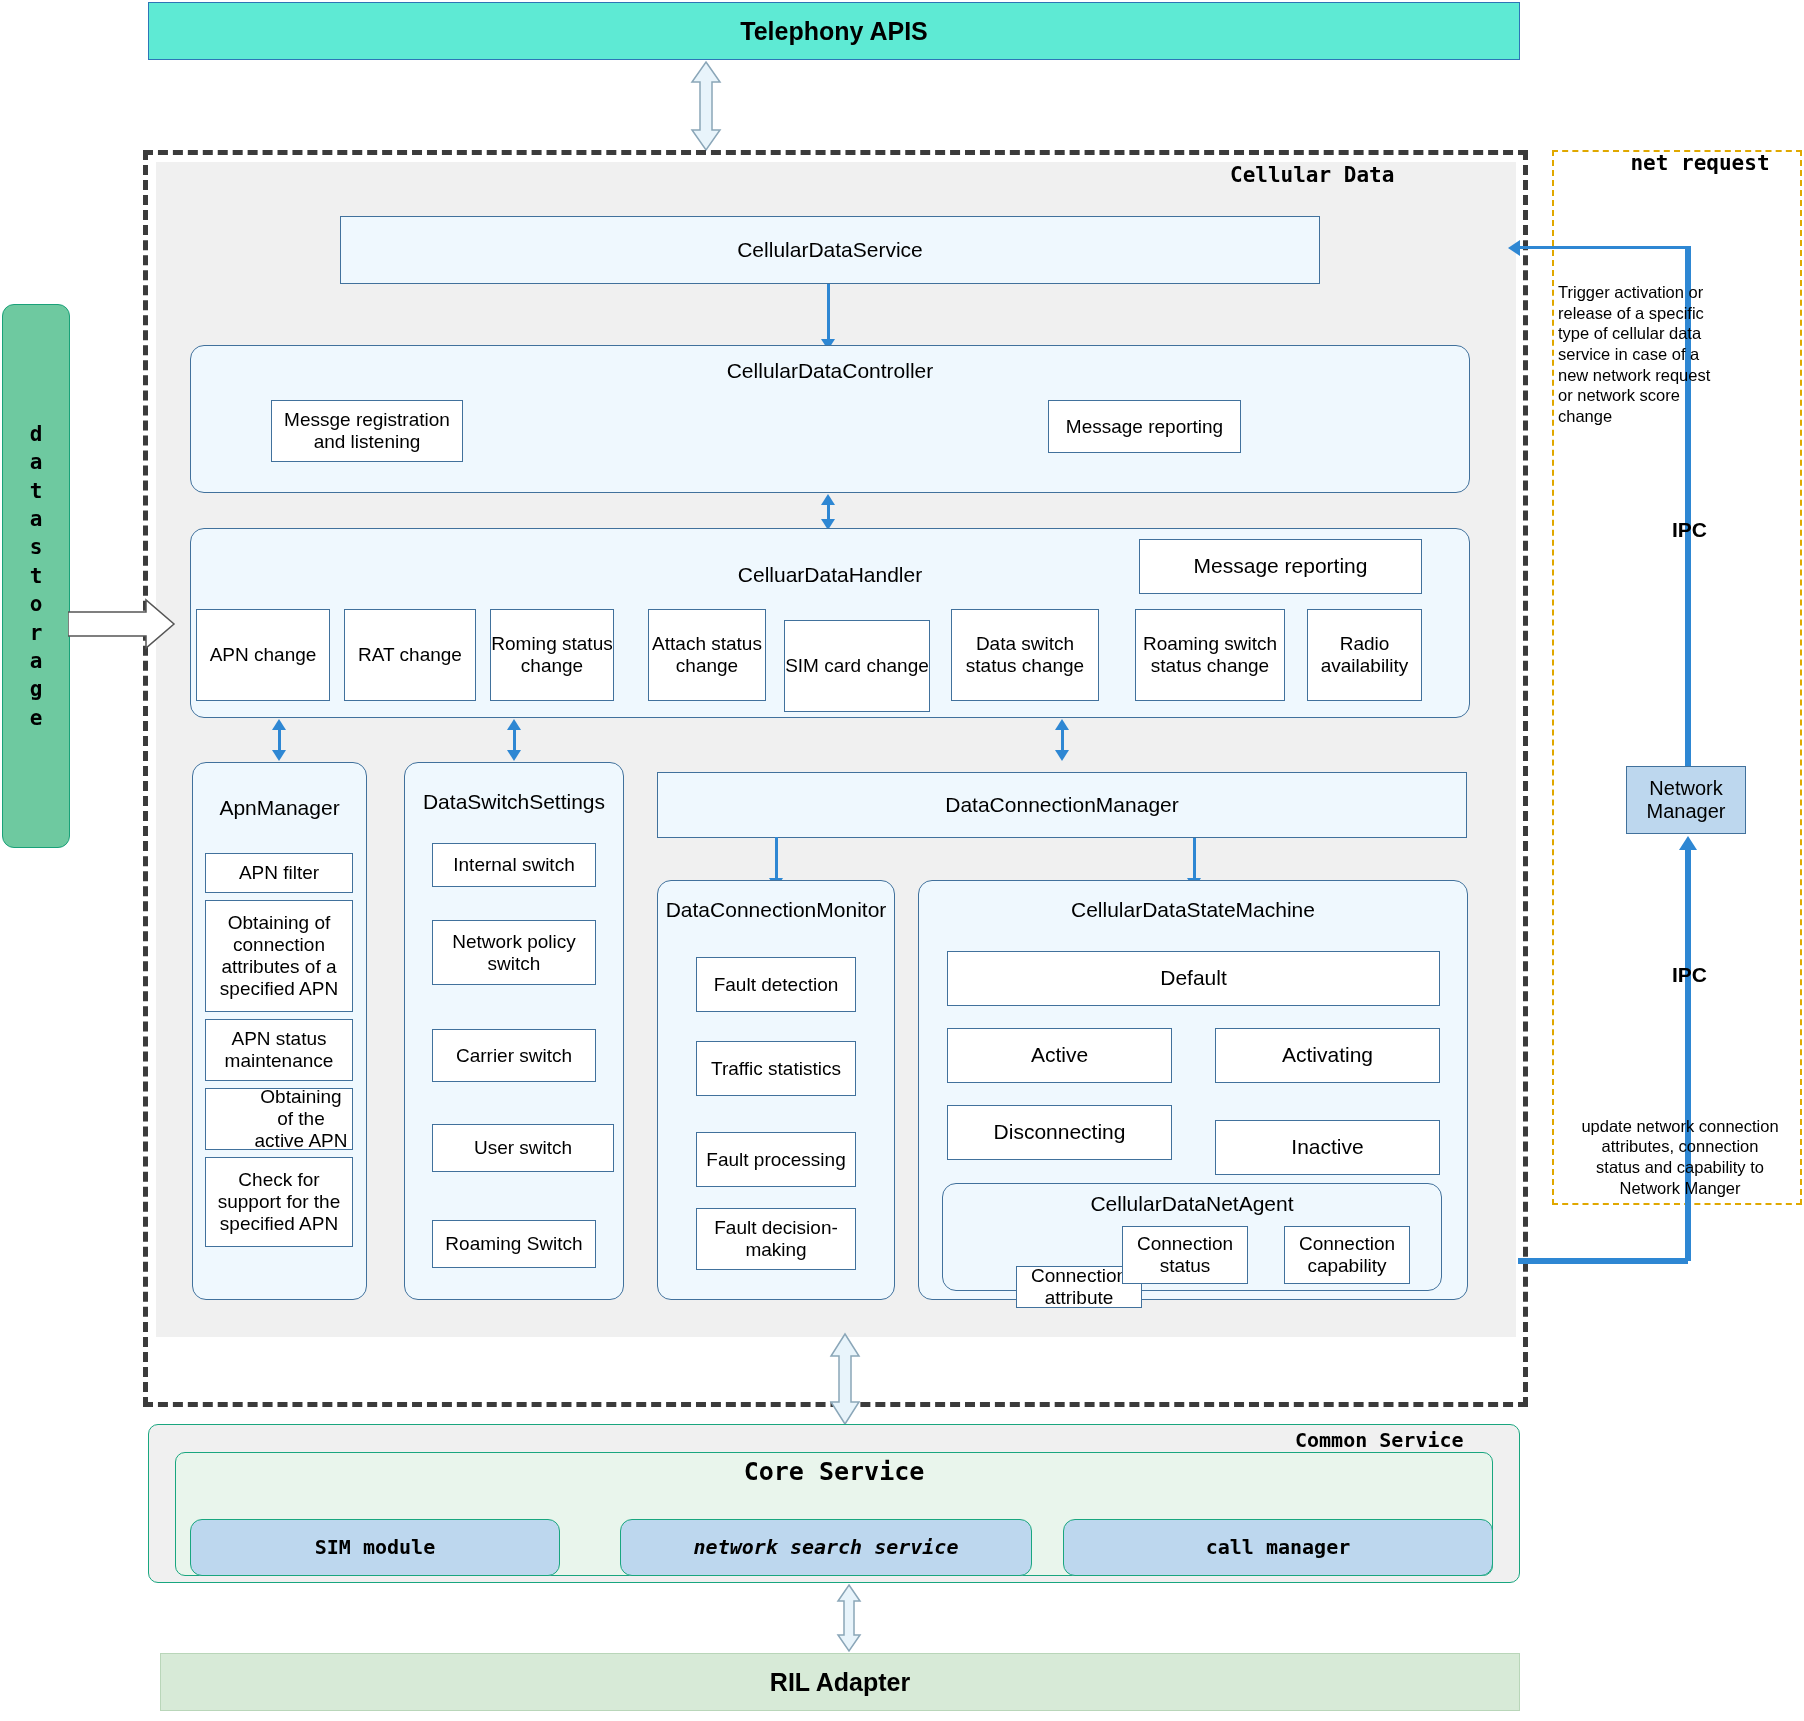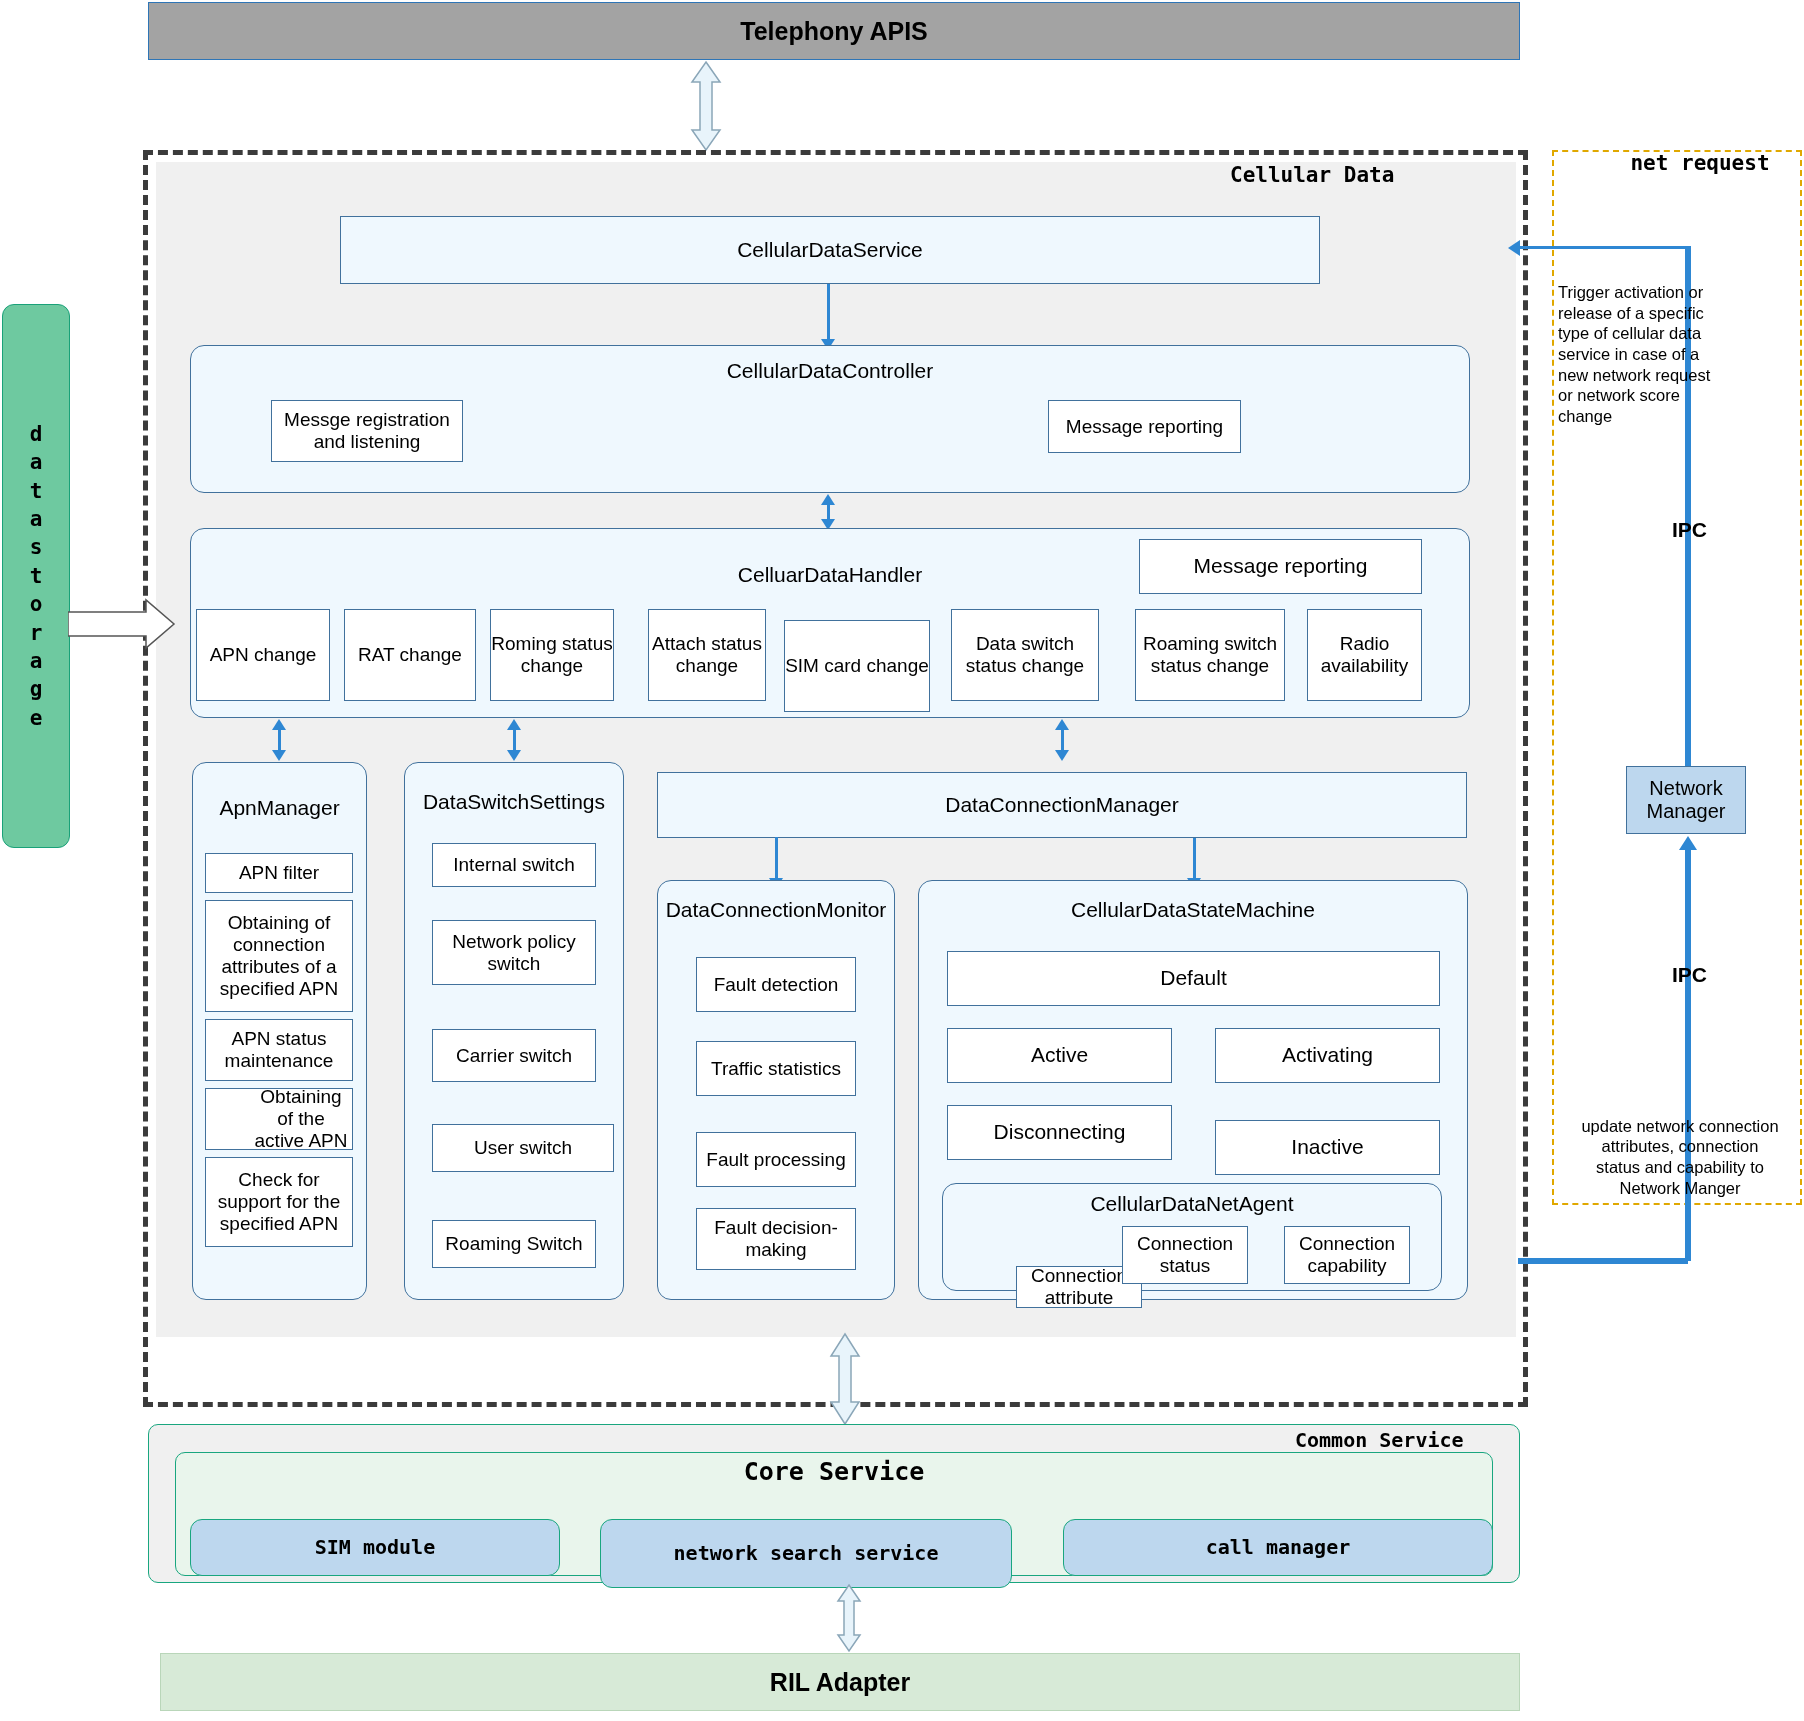--- a/index.html
+++ b/index.html
@@ -4,21 +4,21 @@
 <style>
   html,body{margin:0;padding:0;background:#ffffff;}
   body{width:1804px;height:1721px;position:relative;
        font-family:"Liberation Sans",sans-serif;color:#000;}
   .mono{font-family:"DejaVu Sans Mono","Liberation Mono",monospace;font-weight:bold;}
   .abs{position:absolute;box-sizing:border-box;}
   .ctr{display:flex;align-items:center;justify-content:center;text-align:center;line-height:1.15;}
 
   
   #telephony-apis{left:148px;top:2px;width:1372px;height:58px;
-     border:1px solid #2e75b6;background:#a3a3a3;font-size:25px;font-weight:bold;}
+     border:1px solid #2e75b6;background:#5eead4;font-size:25px;font-weight:bold;}
 
   
   #cellular-data-boundary{left:143px;top:150px;width:1385px;height:1257px;
      border:5px dashed #3b3b3b;}
   #cellular-data-panel{left:156px;top:162px;width:1360px;height:1175px;background:#f0f0f0;}
   #cellular-data-title{left:1230px;top:163px;width:200px;height:30px;font-size:21px;}
 
   
   .bluebox{border:1px solid #41719c;background:#eff8fe;}
   .roundbox{border:1px solid #41719c;background:#eff8fe;border-radius:14px;}
@@ -195,21 +195,21 @@
   <svg width="40" height="94" viewBox="0 0 40 94">
     <polygon points="20,2 34,24 26,24 26,70 34,70 20,92 6,70 14,70 14,24 6,24" fill="#e8f4fb" stroke="#8aa6b8" stroke-width="1.5"></polygon>
   </svg>
 </div>
 
 <div class="abs" id="common-service"></div>
 <div class="abs mono" id="common-service-title">Common Service</div>
 <div class="abs" id="core-service"></div>
 <div class="abs ctr mono" id="core-service-title">Core Service</div>
 <div class="abs ctr core-chip mono" style="left:190px;top:1519px;width:370px;height:57px;">SIM module</div>
-<div class="abs ctr core-chip mono" style="left:600px;top:1519px;width:412px;height:69px;">network search service</div>
+<div class="abs ctr core-chip mono" style="left:620px;top:1519px;width:412px;height:57px;font-style:italic;">network search service</div>
 <div class="abs ctr core-chip mono" style="left:1063px;top:1519px;width:430px;height:57px;">call manager</div>
 
 <div class="blockarrow-v abs" style="left:833px;top:1583px;width:32px;height:70px;">
   <svg width="32" height="70" viewBox="0 0 32 70">
     <polygon points="16,2 27,18 21,18 21,52 27,52 16,68 5,52 11,52 11,18 5,18" fill="#e8f4fb" stroke="#8aa6b8" stroke-width="1.5"></polygon>
   </svg>
 </div>
 
 <div class="abs ctr" id="ril-adapter">RIL Adapter</div>
 

